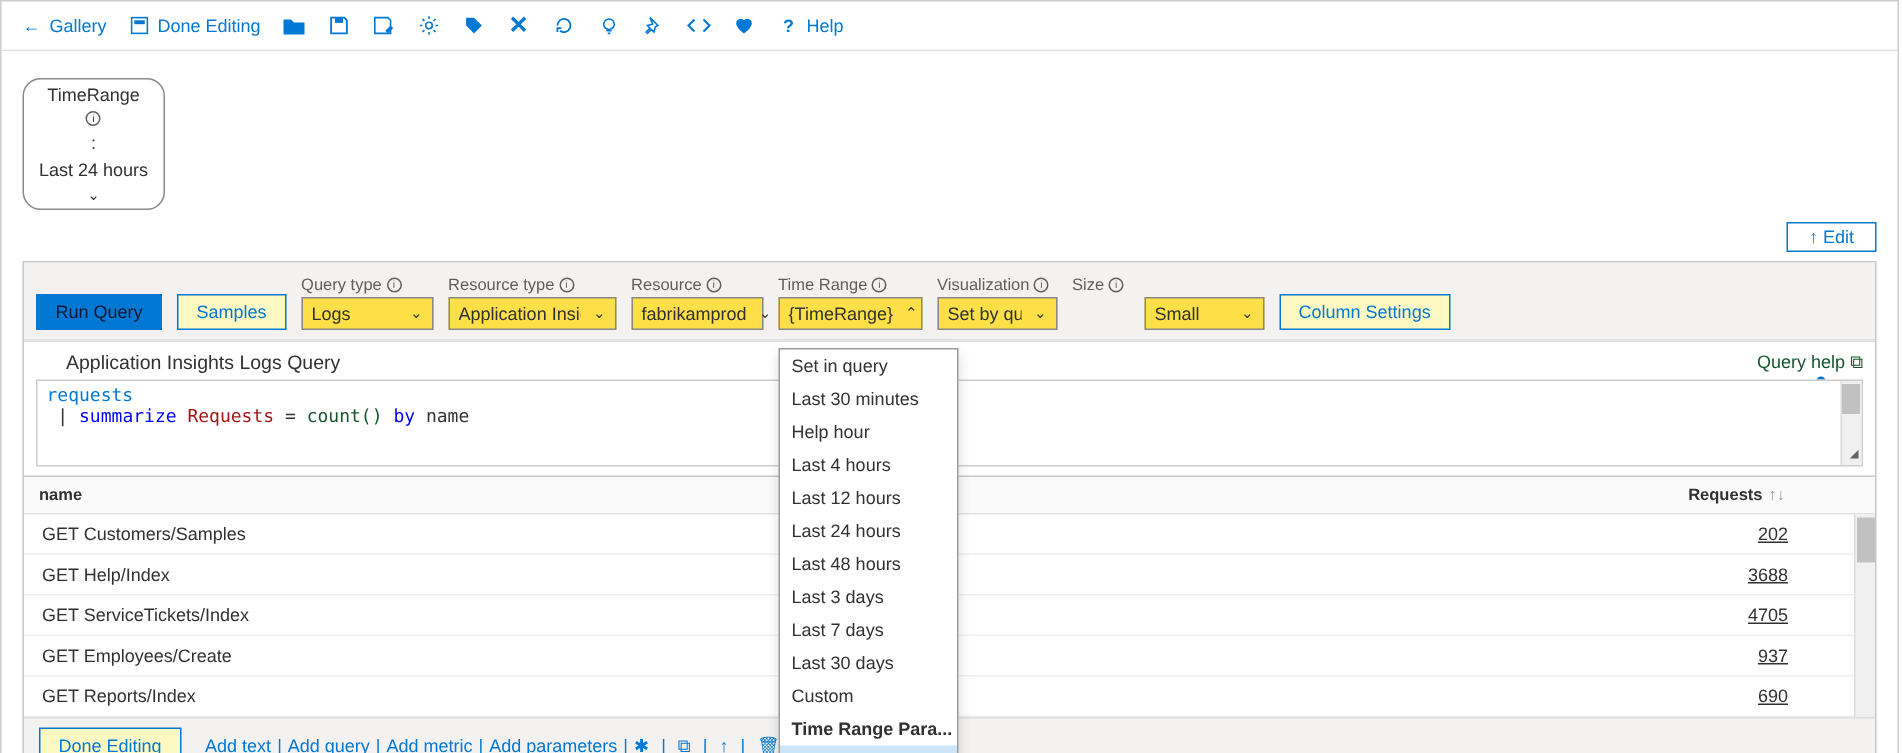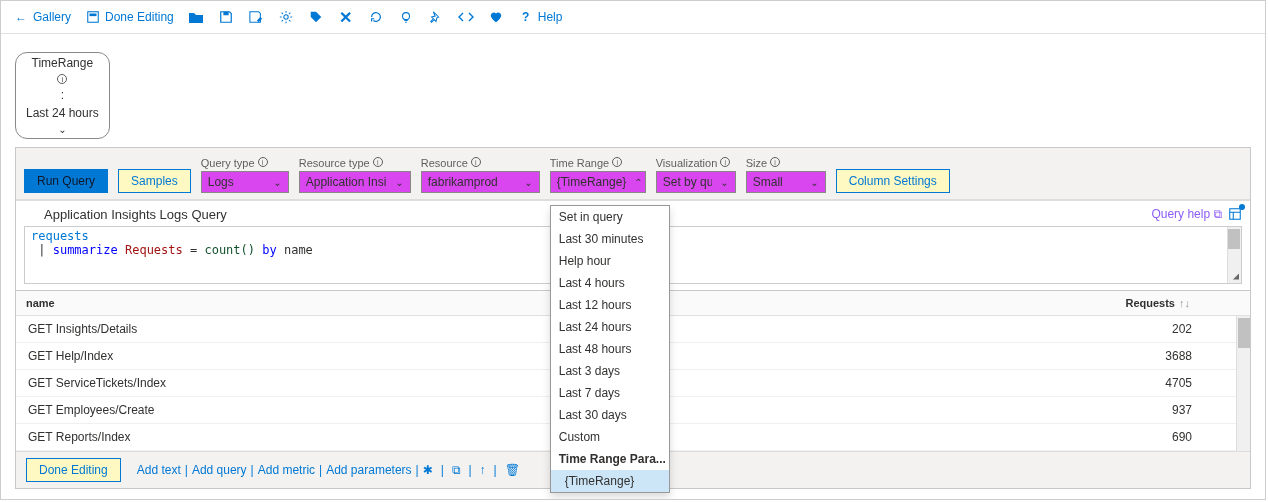--- a/index.html
+++ b/index.html
@@ -65,36 +65,36 @@
 .panel-head {
   display: flex;
   align-items: flex-end;
   gap: 10px;
   padding: 6px 8px;
   background: #f3f2f1;
   border-bottom: 1px solid #ddd;
   position: relative;
 }
 .field-group { display: flex; flex-direction: column; gap: 2px; position: relative; }
-.field-label { font-size: 11px; color: #605e5c; display: flex; gap: 3px; }
+.field-label { font-size: 11px; color: #605e5c; display: flex; align-items: center; gap: 3px; }
 .info-dot {
   width: 10px; height: 10px; border-radius: 50%;
   border: 1px solid #605e5c; font-size: 7px;
   display: inline-flex; align-items: center; justify-content: center;
 }
 .btn-primary {
   background: #0078d4; color: #0f172a; border: 1px solid #0078d4;
   padding: 4px 12px; font-size: 12px; cursor: pointer;
 }
 .btn-outline {
   background: #fef9c3; color: #0078d4; border: 1px solid #0078d4;
   padding: 4px 12px; font-size: 12px; cursor: pointer;
 }
 .select {
-  background: #d946ef; border: 1px solid #8a8886;
+  background: #fde047; border: 1px solid #8a8886;
   padding: 3px 6px; font-size: 12px;
   display: flex; align-items: center; justify-content: space-between;
   gap: 8px; cursor: pointer;
   min-width: 80px;
 }
 .chev { font-size: 10px; color: #323130; }
 .dropdown {
   position: absolute;
   top: 24px; left: 0;
   width: 100px;
@@ -107,21 +107,21 @@
 .dropdown .opt { padding: 4px 8px; cursor: pointer; white-space: nowrap; }
 .dropdown .opt.header { font-weight: 600; }
 .dropdown .opt.selected { background: #cde6f7; padding-left: 14px; }
 .query-area {
   background: #fff;
   border-top: 1px solid #ddd;
   padding: 6px 8px;
   position: relative;
 }
 .query-title { font-size: 13px; margin-bottom: 4px; margin-left: 20px; }
-.query-help { position: absolute; right: 8px; top: 6px; color: #8b5cf6; font-size: 12px; display: flex; gap: 6px; align-items: center; }
+.query-help { position: absolute; right: 8px; top: 6px; color: #14532d; font-size: 12px; display: flex; gap: 6px; align-items: center; flex-direction: column; }
 .code-box {
   border: 1px solid #ccc;
   background: #fff;
   font-family: Consolas, monospace;
   font-size: 12px;
   padding: 2px 6px;
   margin-top: 4px;
   min-height: 58px;
   position: relative;
 }
@@ -146,21 +146,21 @@
   font-size: 11px; font-weight: 600;
   border-bottom: 1px solid #e1e1e1;
 }
 .results-head .sort { font-weight: normal; color: #999; margin-left: 4px; }
 .row {
   display: flex; justify-content: space-between;
   padding: 6px 12px;
   border-bottom: 1px solid #f0f0f0;
   font-size: 12px;
 }
-.row .val { text-align: right; }
+.row .val { text-align: right; text-decoration: underline; }
 .footer {
   background: #f3f2f1;
   border-top: 1px solid #ddd;
   padding: 6px 10px;
   margin-top: 0;
   display: flex; align-items: center; gap: 4px;
   font-size: 12px;
 }
 .footer a { color: #0078d4; cursor: pointer; }
 .footer .sep { color: #0078d4; }
@@ -258,20 +258,23 @@
   <div class="param-bar">
     <div class="pill">
       <span>TimeRange</span>
       <span class="info-dot">i</span>
       <span>:</span>
       <span>Last 24 hours</span>
       <span class="chev">⌄</span>
     </div>
   </div>
 
+  <div class="edit-row">
+    <button class="edit-btn">↑ Edit</button>
+  </div>
 
   <div class="panel">
     <div class="panel-head">
       <div class="field-group">
         <div style="height:13px;"></div>
         <button class="btn-primary">Run Query</button>
       </div>
       <div class="field-group">
         <div style="height:13px;"></div>
         <button class="btn-outline">Samples</button>
@@ -294,21 +297,21 @@
         <div class="select" style="width:112px;">
           <span style="white-space:nowrap;overflow:hidden;">Application Insights</span>
             <span class="chev">⌄</span>
         </div>
       </div>
       <div class="field-group">
         <div class="field-label">
             <span>Resource</span>
             <span class="info-dot">i</span>
           </div>
-        <div class="select" style="width:119px;">
+        <div class="select" style="width:88px;">
           <span>fabrikamprod</span>
             <span class="chev">⌄</span>
         </div>
       </div>
       <div class="field-group" style="position:relative;">
         <div class="field-label">
             <span>Time Range</span>
             <span class="info-dot">i</span>
           </div>
         <div class="select" style="width:96px;">
@@ -339,21 +342,21 @@
         <div class="select" style="width:80px;">
           <span style="white-space:nowrap;overflow:hidden;">Set by query</span>
             <span class="chev">⌄</span>
         </div>
       </div>
       <div class="field-group">
         <div class="field-label">
             <span>Size</span>
             <span class="info-dot">i</span>
           </div>
-        <div class="select" style="width:76px;">
+        <div class="select" style="width:76px;margin-left:48px;">
           <span>Small</span>
             <span class="chev">⌄</span>
         </div>
       </div>
       <div class="field-group">
         <div style="height:13px;"></div>
         <button class="btn-outline">Column Settings</button>
       </div>
     </div>
 
@@ -378,21 +381,21 @@
       </div>
     </div>
 
     <div class="results" style="position:relative;">
       <div class="results-head">
         <div><span>name</span></div>
         <div style="padding-right:50px;"><span>Requests</span><span class="sort">↑↓</span></div>
       </div>
       <div style="position:relative;">
         <div class="row">
-            <span>GET Insights/Details</span>
+            <span>GET Customers/Samples</span>
             <span class="val" style="padding-right:46px;">202</span>
           </div>
         <div class="row">
             <span>GET Help/Index</span>
             <span class="val" style="padding-right:46px;">3688</span>
           </div>
         <div class="row">
             <span>GET ServiceTickets/Index</span>
             <span class="val" style="padding-right:46px;">4705</span>
           </div>

